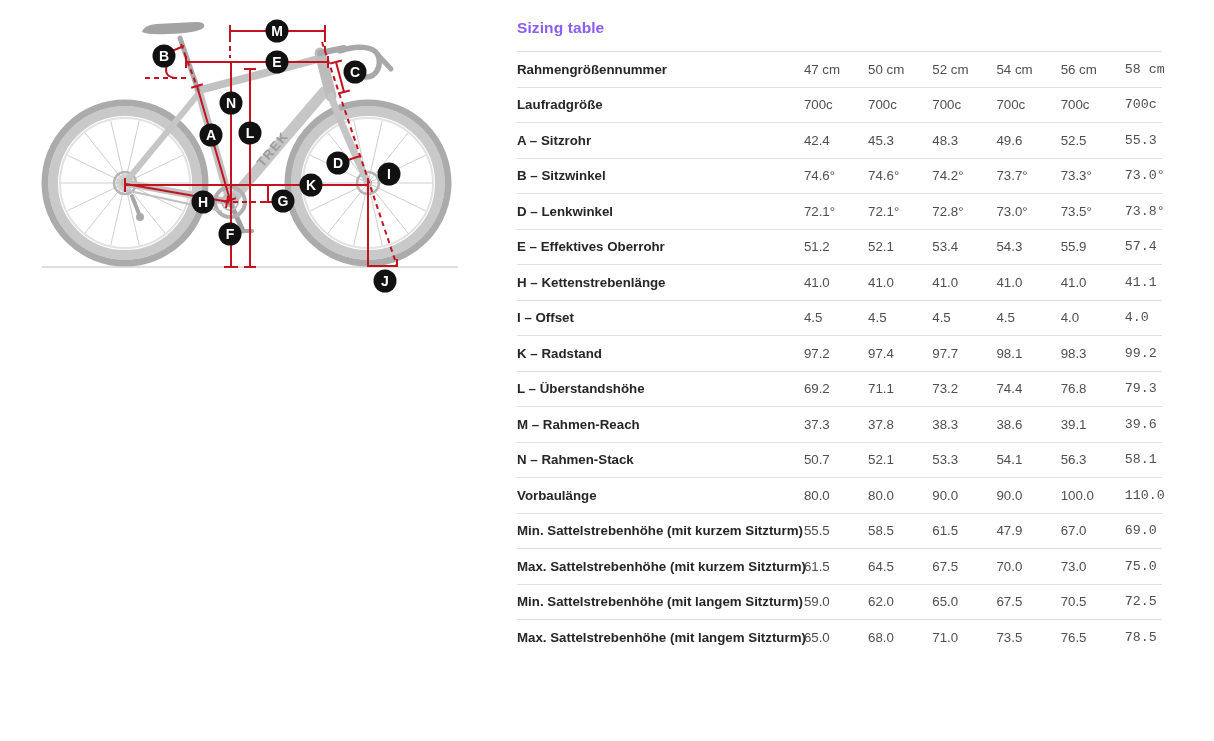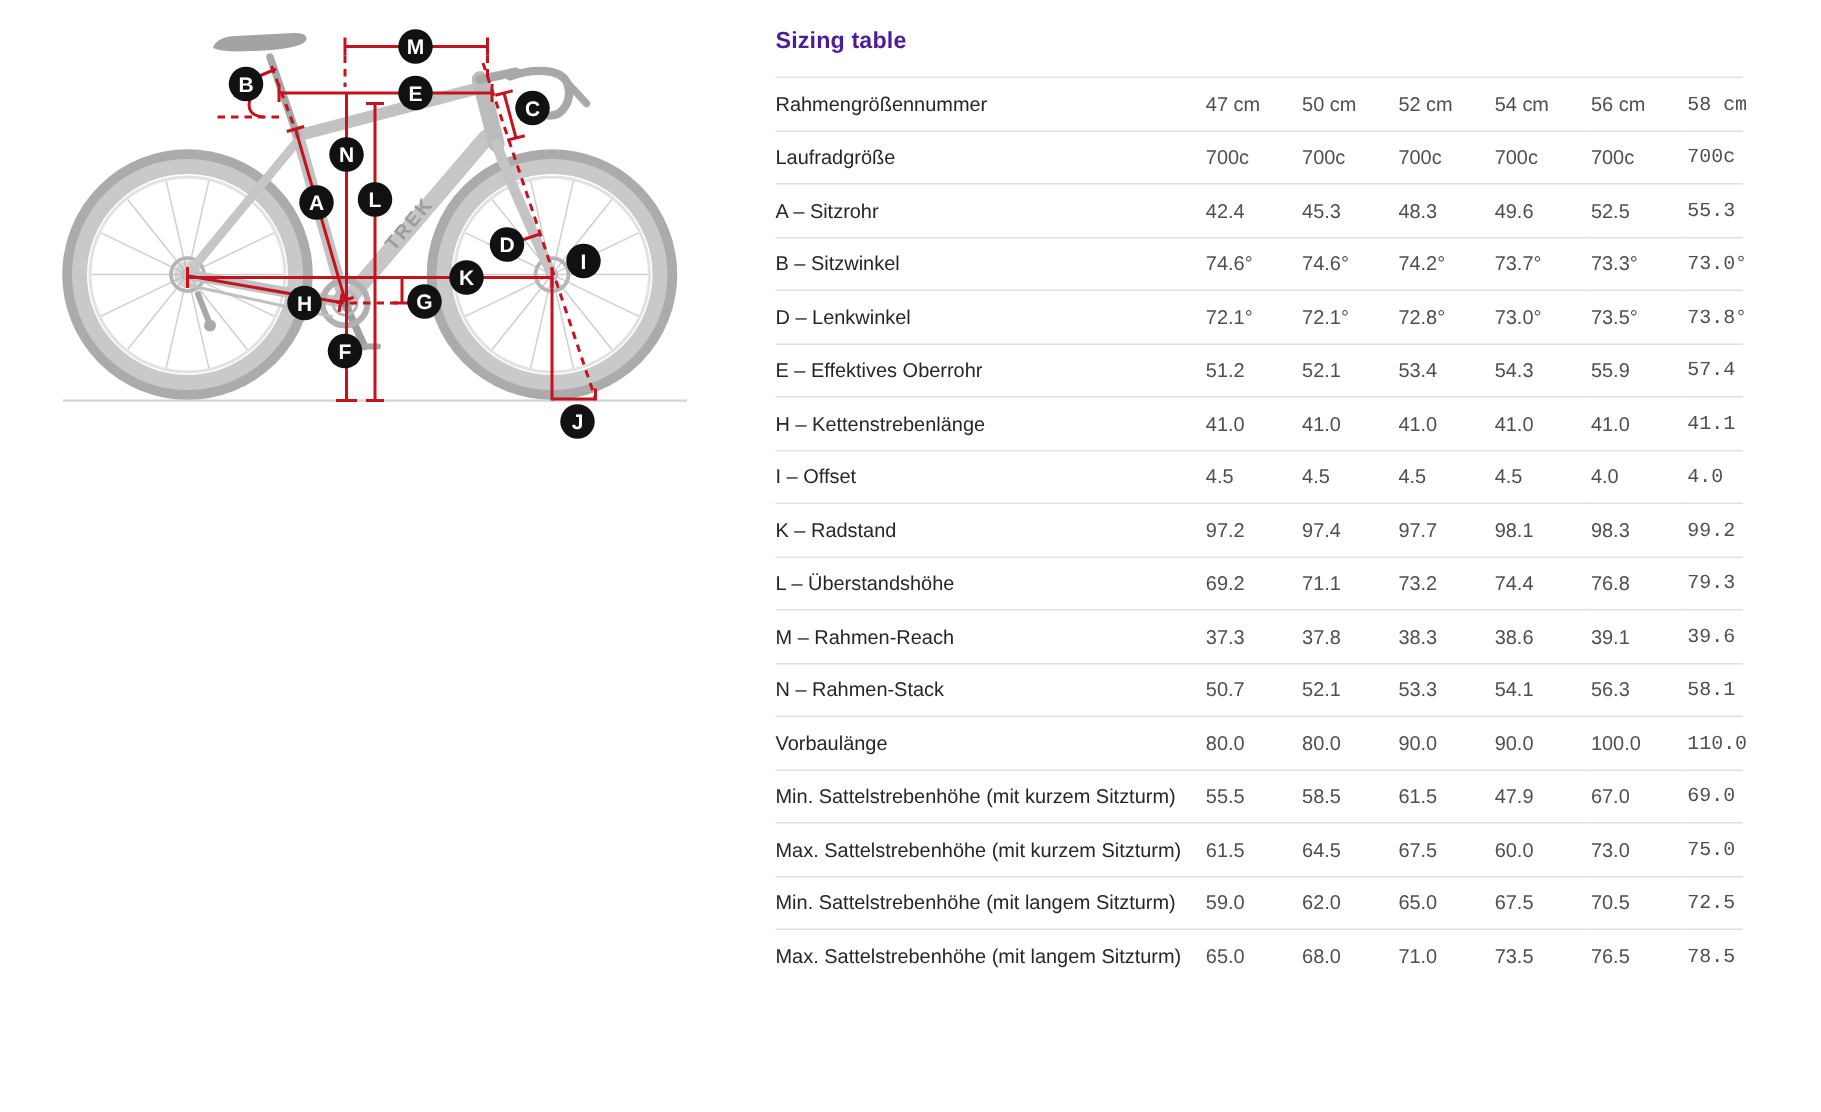--- a/index.html
+++ b/index.html
@@ -6,31 +6,31 @@
   body{
     width:1214px;height:741px;position:relative;overflow:hidden;
     background:#ffffff;font-family:"Liberation Sans",sans-serif;
   }
   
   .diagram{position:absolute;left:0;top:0;width:500px;height:300px;}
   
   .panel{position:absolute;left:517px;top:0;width:645px;}
   .panel h2{
     font-size:15.5px;line-height:16px;margin:20px 0 0 0;
-    color:#4c1d95;font-weight:bold;letter-spacing:.1px;
+    color:#8b5cf6;font-weight:bold;letter-spacing:.1px;
   }
   table.sizing{
     border-collapse:collapse;width:645px;margin-top:15px;table-layout:fixed;
   }
   table.sizing th, table.sizing td{
     border-top:1px solid #e0e0e0;height:34.5px;padding:0;
     vertical-align:middle;text-align:left;white-space:nowrap;
   }
   table.sizing th{
-    font-size:13.3px;font-weight:normal;color:#262626;width:286px;
+    font-size:13.3px;font-weight:bold;color:#262626;width:286px;
   }
   table.sizing td{
     font-size:13.3px;font-weight:normal;color:#4f4f4f;width:64px;
   }
   table.sizing td:last-child{width:37px;font-family:Liberation Mono, monospace;}
   
   .red{stroke:#c4121f;stroke-width:2;fill:none;}
   .red.dash{stroke-dasharray:5 4;}
 </style>
 </head>
@@ -349,21 +349,21 @@
           <td>61.5</td>
           <td>47.9</td>
           <td>67.0</td>
           <td>69.0</td>
         </tr>
         <tr>
           <th>Max. Sattelstrebenhöhe (mit kurzem Sitzturm)</th>
           <td>61.5</td>
           <td>64.5</td>
           <td>67.5</td>
-          <td>60.0</td>
+          <td>70.0</td>
           <td>73.0</td>
           <td>75.0</td>
         </tr>
         <tr>
           <th>Min. Sattelstrebenhöhe (mit langem Sitzturm)</th>
           <td>59.0</td>
           <td>62.0</td>
           <td>65.0</td>
           <td>67.5</td>
           <td>70.5</td>

